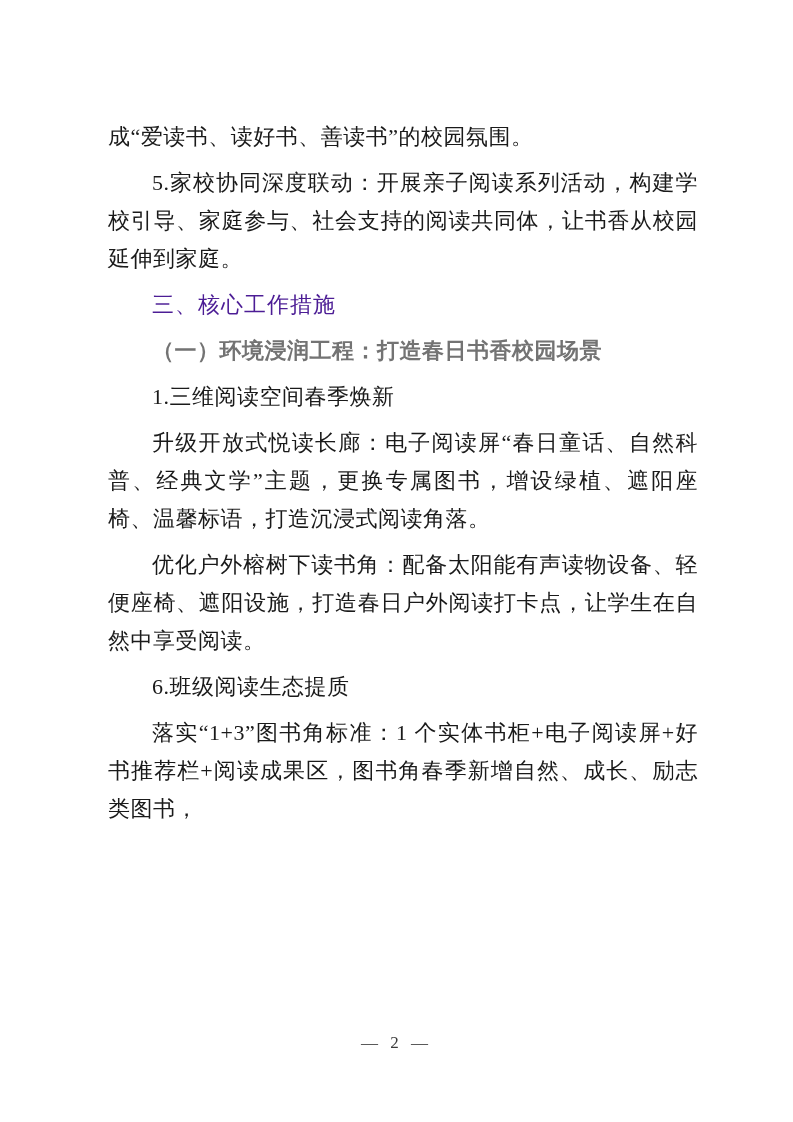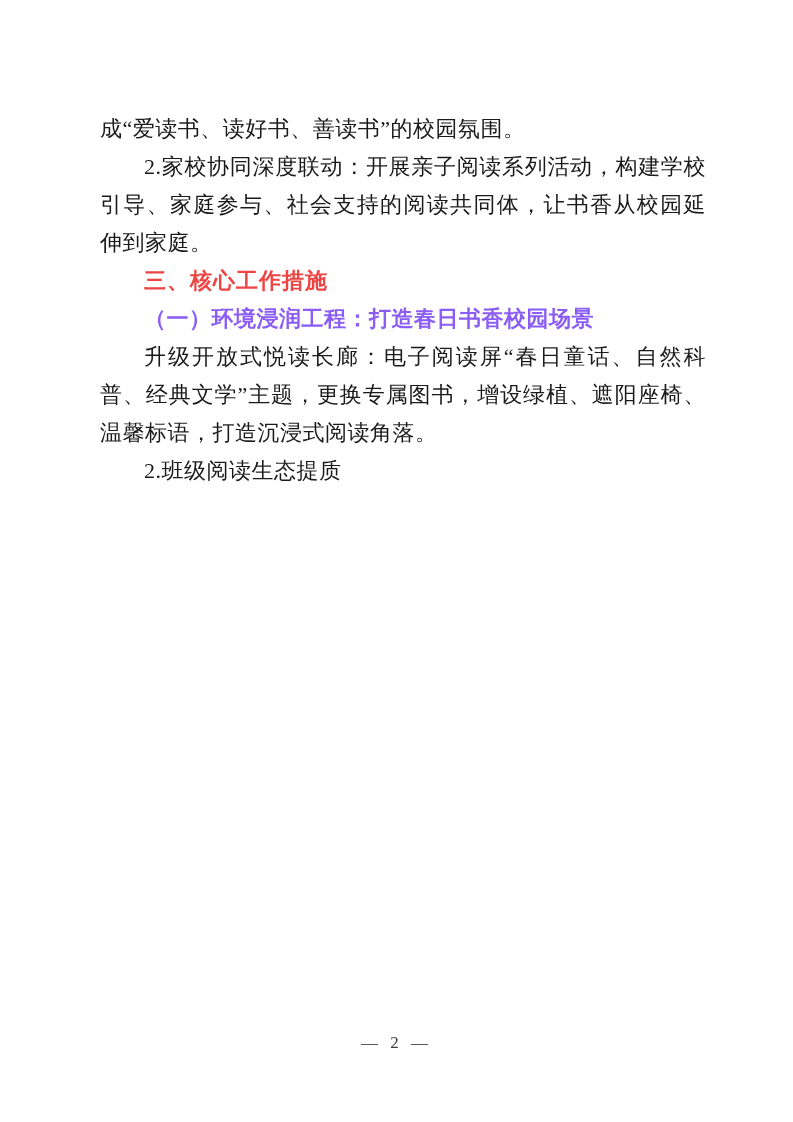--- a/index.html
+++ b/index.html
@@ -16,41 +16,41 @@
     overflow: hidden;
     font-family: "Liberation Serif", serif;
   }
   .doc-content {
     position: absolute;
     left: 100px;
     top: 110px;
     width: 606px;
   }
   .doc-content p {
-    margin: 0;
+    margin: 8px;
     padding: 0;
     font-size: 22px;
     line-height: 38px;
     text-align: justify;
     letter-spacing: 0.5px;
     color: #1a1a1a;
     font-family: "Liberation Serif", serif;
   }
   .doc-content p.indent {
     text-indent: 2em;
   }
   .doc-content p.heading1 {
     font-family: "Liberation Sans", sans-serif;
-    font-weight: bold;
+    font-weight: normal;
     letter-spacing: 1px;
-    color: #ef4444;
+    color: #4c1d95;
   }
   .doc-content p.heading2 {
     font-weight: bold;
-    color: #8b5cf6;
+    color: #737373;
   }
   .page-footer {
     position: absolute;
     left: 0;
     top: 1032px;
     width: 100%;
     text-align: center;
     font-size: 17px;
     line-height: 22px;
     color: #3c3c3c;
@@ -58,20 +58,23 @@
     font-family: "Liberation Serif", serif;
   }
 </style>
 </head>
 <body>
 
 <div class="page">
   <main class="doc-content">
 
   <p class="body">成“爱读书、读好书、善读书”的校园氛围。</p>
-      <p class="body indent">2.家校协同深度联动：开展亲子阅读系列活动，构建学校引导、家庭参与、社会支持的阅读共同体，让书香从校园延伸到家庭。</p>
+      <p class="body indent">5.家校协同深度联动：开展亲子阅读系列活动，构建学校引导、家庭参与、社会支持的阅读共同体，让书香从校园延伸到家庭。</p>
       <p class="heading1 indent">三、核心工作措施</p>
       <p class="heading2 indent">（一）环境浸润工程：打造春日书香校园场景</p>
+      <p class="body indent">1.三维阅读空间春季焕新</p>
       <p class="body indent">升级开放式悦读长廊：电子阅读屏“春日童话、自然科普、经典文学”主题，更换专属图书，增设绿植、遮阳座椅、温馨标语，打造沉浸式阅读角落。</p>
-      <p class="body indent">2.班级阅读生态提质</p>
+      <p class="body indent">优化户外榕树下读书角：配备太阳能有声读物设备、轻便座椅、遮阳设施，打造春日户外阅读打卡点，让学生在自然中享受阅读。</p>
+      <p class="body indent">6.班级阅读生态提质</p>
+      <p class="body indent">落实“1+3”图书角标准：1 个实体书柜+电子阅读屏+好书推荐栏+阅读成果区，图书角春季新增自然、成长、励志类图书，</p>
     </main>
   <div class="page-footer">— 2 —</div>
 </div>
 
 </body></html>

